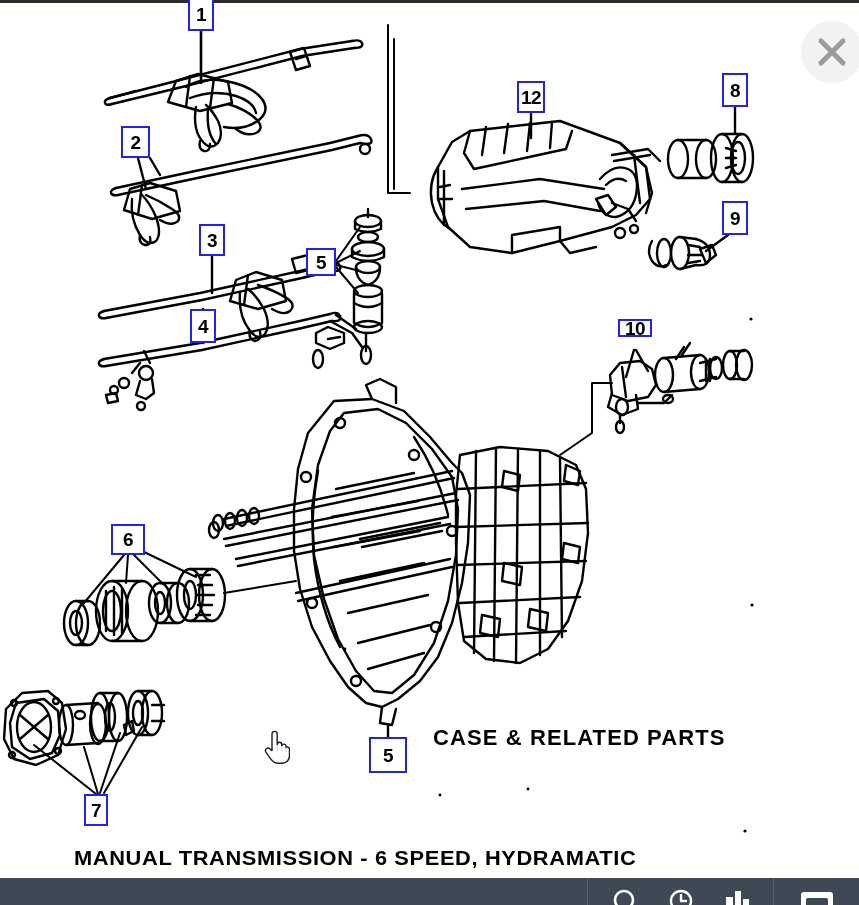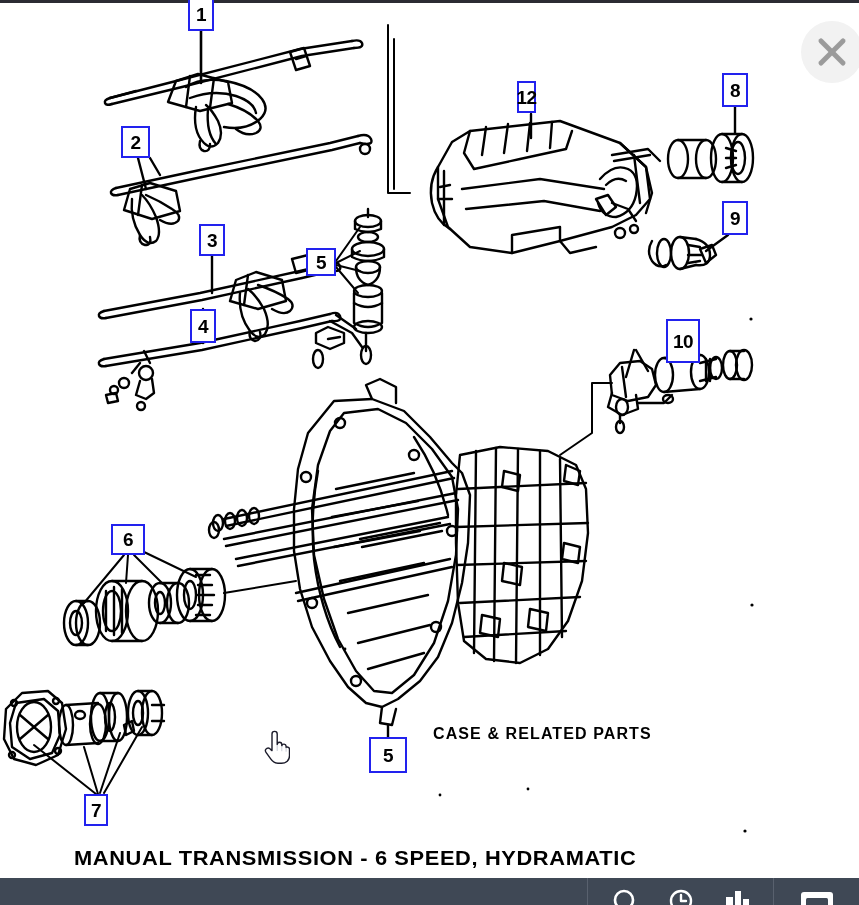--- a/index.html
+++ b/index.html
@@ -47,21 +47,21 @@
 
   
   .dwg-label {
     position: absolute;
     color: #000000;
     font-family: "Liberation Sans", sans-serif;
     font-weight: bold;
     z-index: 12;
     white-space: nowrap;
   }
-  #case-label { font-size: 16px; letter-spacing: 1.1px; }
+  #case-label { font-size: 22px; letter-spacing: 1.1px; }
   #figure-title {
     font-size: 21px;
     letter-spacing: 0.6px;
     transform: scaleX(1.04);
     transform-origin: left center;
   }
 
   
   .close-btn {
     position: absolute;
@@ -492,23 +492,23 @@
     <div id="callouts">
         <div class="callout" style="left: 188px; top: -6px; width: 26px; height: 34px;">1</div>
         <div class="callout" style="left: 121px; top: 123px; width: 29px; height: 32px;">2</div>
         <div class="callout" style="left: 199px; top: 221px; width: 26px; height: 32px;">3</div>
         <div class="callout" style="left: 190px; top: 306px; width: 26px; height: 34px;">4</div>
         <div class="callout" style="left: 306px; top: 245px; width: 30px; height: 28px;">5</div>
         <div class="callout" style="left: 111px; top: 521px; width: 34px; height: 31px;">6</div>
         <div class="callout" style="left: 84px; top: 791px; width: 24px; height: 32px;">7</div>
         <div class="callout" style="left: 722px; top: 70px; width: 26px; height: 34px;">8</div>
         <div class="callout" style="left: 722px; top: 198px; width: 26px; height: 34px;">9</div>
-        <div class="callout" style="left: 618px; top: 316px; width: 34px; height: 44px; margin-left: 48px;">10</div>
+        <div class="callout" style="left: 618px; top: 316px; width: 34px; height: 18px;">10</div>
         <div class="callout" style="left: 369px; top: 734px; width: 38px; height: 36px;">5</div>
-        <div class="callout" style="left: 517px; top: 78px; width: 19px; height: 32px;">12</div>
+        <div class="callout" style="left: 517px; top: 78px; width: 28px; height: 32px;">12</div>
       </div>
 
     <div class="dwg-label" id="case-label" style="left:433px; top:722px;">CASE &amp; RELATED PARTS</div>
 
     <div class="dwg-label" id="figure-title" style="left:74px; top:843px;">MANUAL TRANSMISSION - 6 SPEED, HYDRAMATIC</div>
 
     <div class="cursor">
       <svg width="26" height="34" viewBox="0 0 26 34" xmlns="http://www.w3.org/2000/svg">
         <path d="M8 4 a2.6 2.6 0 0 1 5.2 0 v10.5 a2.3 2.3 0 0 1 4.6 0 v1.2
                  a2.2 2.2 0 0 1 4.3 .4 v1.4 a2.1 2.1 0 0 1 3.4 1.7

